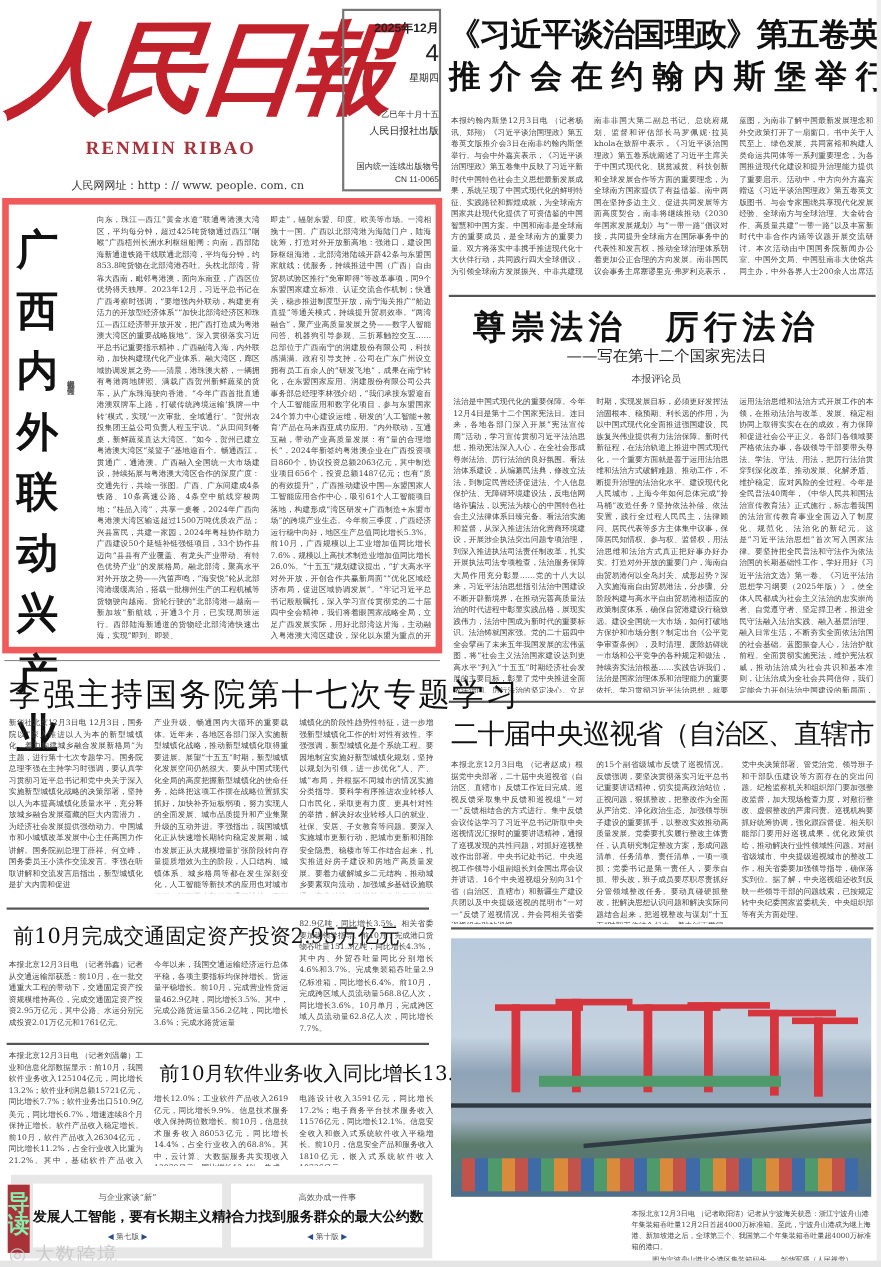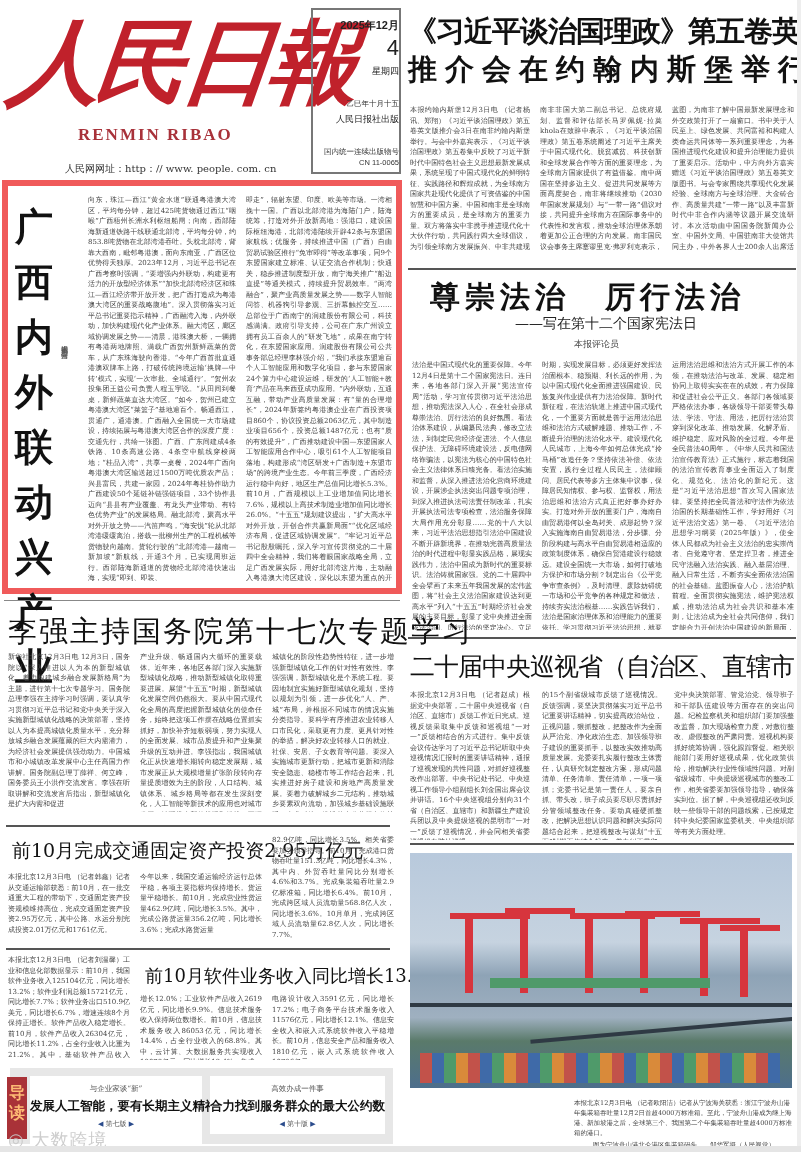--- a/index.html
+++ b/index.html
@@ -39,21 +39,21 @@
   .h-software { left: 145px; top: 964px; font-family: "DejaVu Serif", serif; font-size: 18px; color: #111; white-space: nowrap; }
 
   .photo { left: 410px; top: 853px; width: 382px; height: 235px; overflow: hidden; background: linear-gradient(#b8c9dc 0%, #c6d3e0 38%, #8ea3b6 52%, #9fb0c0 70%, #5a7a6a 80%, #4d6e8c 100%); }
   .crane { position: absolute; width: 8px; background: #d7353d; }
   .crane-top { position: absolute; height: 6px; background: #d7353d; }
   .cont { position: absolute; height: 10px; }
   .photo-cap-h { left: 414px; top: 1098px; font-family: "DejaVu Sans", sans-serif; font-size: 16px; line-height: 25px; color: #111; white-space: nowrap; }
   .photo-cap-t { left: 574px; top: 1098px; width: 220px; font-size: 6.5px; line-height: 10px; color: #444; }
 
   .guide { left: 10px; top: 1068px; width: 383px; height: 76px; background: #e7e7e7; }
-  .guide-tag { left: 7px; top: 1077px; width: 20px; height: 62px; background: #a93238; color: #fdba74; font-family: "DejaVu Sans", sans-serif; font-size: 16px; font-weight: bold; text-align: center; line-height: 20px; padding-top: 6px; }
+  .guide-tag { left: 7px; top: 1077px; width: 20px; height: 62px; background: #a93238; color: #86efac; font-family: "DejaVu Sans", sans-serif; font-size: 20px; font-weight: bold; text-align: center; line-height: 20px; padding-top: 6px; }
   .guide-card { background: #fff; text-align: center; }
   .guide-card .kick { font-size: 7.5px; color: #555; margin-top: 8px; }
   .guide-card .gh { font-family: "DejaVu Sans", sans-serif; font-size: 12.5px; font-weight: bold; color: #111; margin-top: 4px; white-space: nowrap; }
   .guide-card .pg { font-size: 7px; color: #555; margin-top: 4px; }
   .guide-card .pg .arr { color: #2b4c8c; }
   .watermark { left: 8px; top: 1128px; font-family: "DejaVu Sans", sans-serif; font-size: 18px; color: rgba(200,200,200,0.9); letter-spacing: 1px; }
   .right-edge { left: 797px; top: 0; width: 4px; height: 1152px; background: #eee; }
   .bottom-bar { left: 0; top: 1146px; width: 801px; height: 6px; background: #e5e5e5; }
 </style>
 </head>
@@ -143,21 +143,21 @@
 </div>
 <div class="abs photo-cap-h">
 </div>
 <div class="abs photo-cap-t">
   <div>本报北京12月3日电 （记者欧阳洁）记者从宁波海关获悉：浙江宁波舟山港年集装箱吞吐量12月2日首超4000万标准箱。至此，宁波舟山港成为继上海港、新加坡港之后，全球第三个、我国第二个年集装箱吞吐量超4000万标准箱的港口。</div>
   <div style="margin-top:2px;text-align:center">图为宁波舟山港北仑港区集装箱码头。　邹华军摄（人民视觉）</div>
 </div>
 
 <div class="abs guide"></div>
 <div class="abs guide-tag">导读</div>
-<div class="abs guide-card" style="left:30px;top:1076px;width:172px;height:70px;">
+<div class="abs guide-card" style="left:30px;top:1076px;width:172px;height:58px;">
   <div class="kick">与企业家谈“新”</div>
   <div class="gh">发展人工智能，要有长期主义精神</div>
   <div class="pg"><span class="arr">◀</span> <span>第七版</span> <span class="arr">▶</span></div>
 </div>
 <div class="abs guide-card" style="left:210px;top:1076px;width:175px;height:58px;">
   <div class="kick">高效办成一件事</div>
   <div class="gh">合力找到服务群众的最大公约数</div>
   <div class="pg"><span class="arr">◀</span> <span>第十版</span> <span class="arr">▶</span></div>
 </div>
 <div class="abs watermark"><span>◎ </span><span>大数跨境</span></div>

